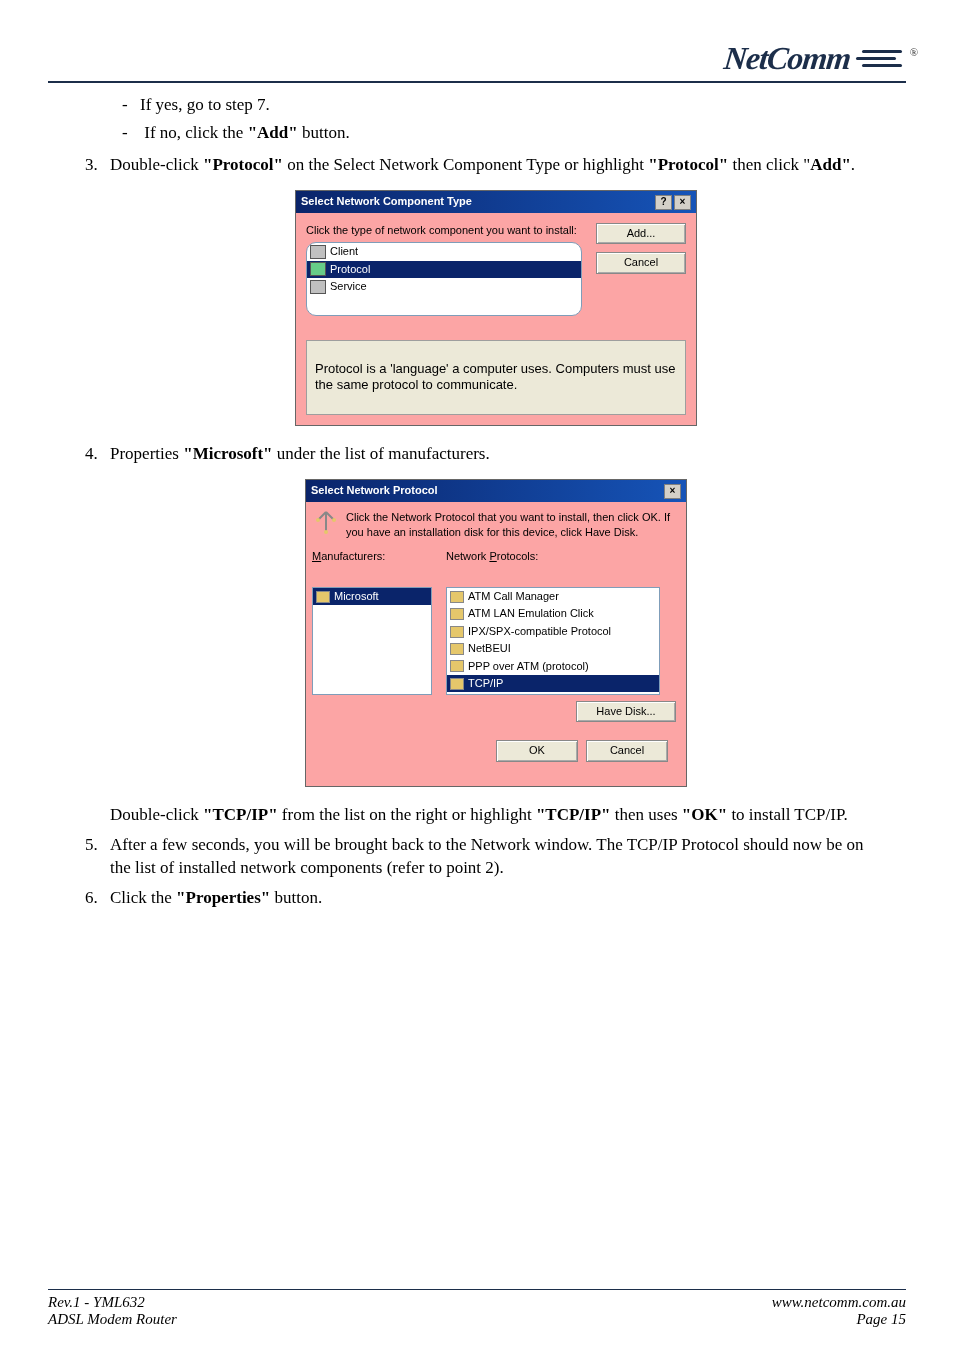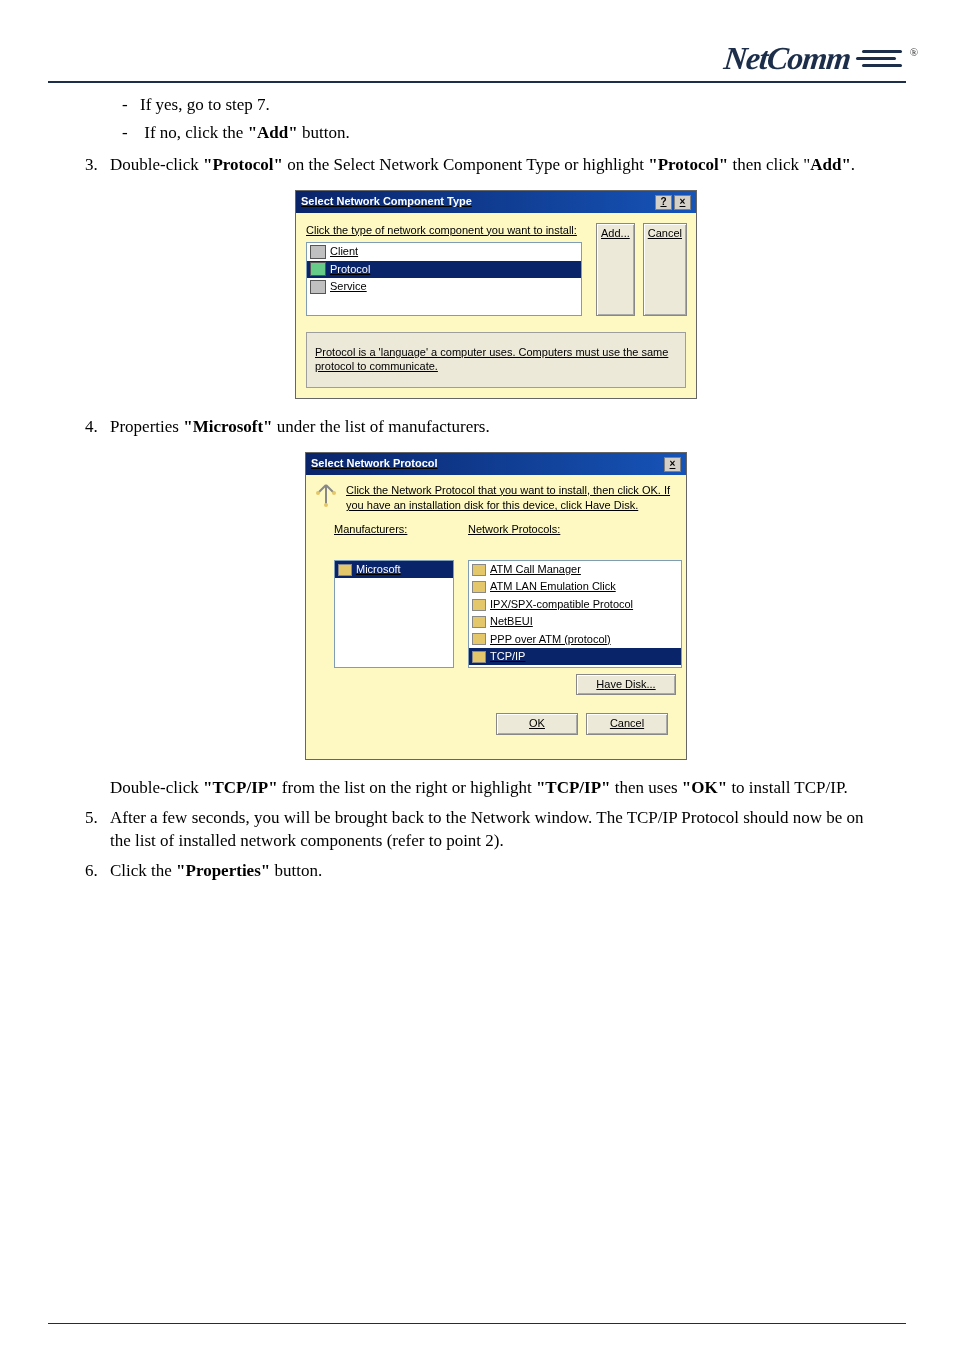--- a/index.html
+++ b/index.html
@@ -64,23 +64,22 @@
   ul.dash { list-style: none; padding-left: 20px; margin:4px 0 8px 0;}
   ul.dash li::before { content:"-"; display:inline-block; width:18px; margin-left:-6px;}
   ul.dash li { margin-bottom:4px; }
   b { font-weight:bold; }
   .screenshot {
     display: block;
     margin: 14px auto 16px auto;
     border: 1px solid #666;
     font-family: Tahoma, sans-serif;
     font-size: 11px;
-    background: #fef9c3;
+    background: #fca5a5;
     color:#000;
-    text-decoration:underline;
   }
   
   .dlg1 { width: 400px; }
   .dlg-title {
     background: linear-gradient(90deg,#0a246a,#1654b8);
     color:#fff;
     font-weight:bold;
     padding:3px 5px;
     display:flex;
     align-items:center;
@@ -92,51 +91,51 @@
     background:#d4d0c8;
     border:1px solid #808080;
     font-size:10px;
     text-align:center;
     line-height:12px;
     color:#000;
     cursor:default;
   }
   .dlg-body { padding:10px 10px 8px 10px; display:flex; gap:14px;}
   .leftcol { flex:1; }
-  .rightcol { width:90px; display:flex; gap:8px;}
+  .rightcol { width:90px; display:flex; flex-direction:column; gap:8px;}
   .listpane {
     border:1px solid #7f9db9; background:#fff;
     height:72px; overflow:hidden;
   }
   .listpane .item { padding:1px 3px; display:flex; align-items:center; gap:4px;}
   .listpane .item.sel { background:#0a246a; color:#fff;}
   .micon { width:14px; height:12px; background:#c0c0c0; border:1px solid #555; display:inline-block;}
   .micon.proto { background:#6c8; }
   .btn {
     background:#ece9d8;
     border:1px solid #888;
     padding:2px 4px;
     box-shadow: inset 1px 1px #fff, inset -1px -1px #aaa;
     text-align:center;
     cursor:default;
   }
   .infobox {
-    margin:8px 10px 10px 10px;
+    margin:16px 10px 10px 10px;
     border:1px solid #9e9e9e;
-    padding:13px 8px;
+    padding:20px 8px;
     background:#ece9d8;
-    font-size:11px;
+    font-size:13px;
     line-height:1.25;
   }
   
   .dlg2 { width: 380px; }
   .dlg2-top { padding:8px 8px 4px 8px; display:flex; gap:8px; align-items:flex-start;}
   .dlg2-top .ybox { width:24px; height:24px; position:relative; flex-shrink:0;}
   .dlg2-top .ybox svg { width:24px; height:24px;}
-  .dlg2-lists { padding: 4px 10px 2px 28px; display:flex; gap:14px;}
+  .dlg2-lists { padding: 4px 10px 2px 6px; display:flex; gap:14px;}
   .panewrap { display:flex; flex-direction:column;}
   .pane-label { margin-bottom:2px; }
   .pane-label .u { text-decoration: underline; }
   .listpane2 { border:1px solid #7f9db9; background:#fff; width:118px; height:106px;margin-top:21px;}
   .listpane2.big { width:212px; }
   .listpane2 .item { padding:1px 3px; display:flex; align-items:center; gap:4px;}
   .listpane2 .item.sel { background:#0a246a; color:#fff; }
   .pico { width:14px; height:12px; display:inline-block; position:relative;}
   .pico::before{ content:""; position:absolute; inset:0; background:#e5c76b; border:1px solid #888;}
   .dlg2-have { padding:4px 10px 0 10px; display:flex; justify-content:flex-end;}
@@ -190,21 +189,21 @@
           <div class="dlg-title">
             <span>Select Network Component Type</span>
             <span class="winbtn">
               <span>?</span>
               <span>×</span>
             </span>
           </div>
           <div class="dlg-body">
             <div class="leftcol">
               <div>Click the type of network component you want to install:</div>
-              <div class="listpane" style="margin-top:4px;">
+              <div class="listpane" style="margin-top:4px;border-radius:10px;">
                 <div class="item">
                     <span class="micon"></span>
                     <span>Client</span>
                   </div>
                 <div class="item sel">
                     <span class="micon proto"></span>
                     <span>Protocol</span>
                   </div>
                 <div class="item">
                     <span class="micon"></span>
@@ -300,15 +299,25 @@
       <li><span>After a few seconds, you will be brought back to the Network window. The TCP/IP Protocol should now be on the list of installed network components (refer to point 2).</span></li>
 
       <li>
         <span>Click the </span><b>"Properties"</b><span> button.</span>
       </li>
     </ol>
   </div>
 
   <div class="footer">
     <hr class="hr-foot">
+    <div class="footrow">
+      <div>
+        <div>Rev.1 - YML632</div>
+        <div>ADSL Modem Router</div>
+      </div>
+      <div style="text-align:right;">
+        <div>www.netcomm.com.au</div>
+        <div>Page 15</div>
+      </div>
+    </div>
   </div>
 
 </div>
 
 </body></html>

